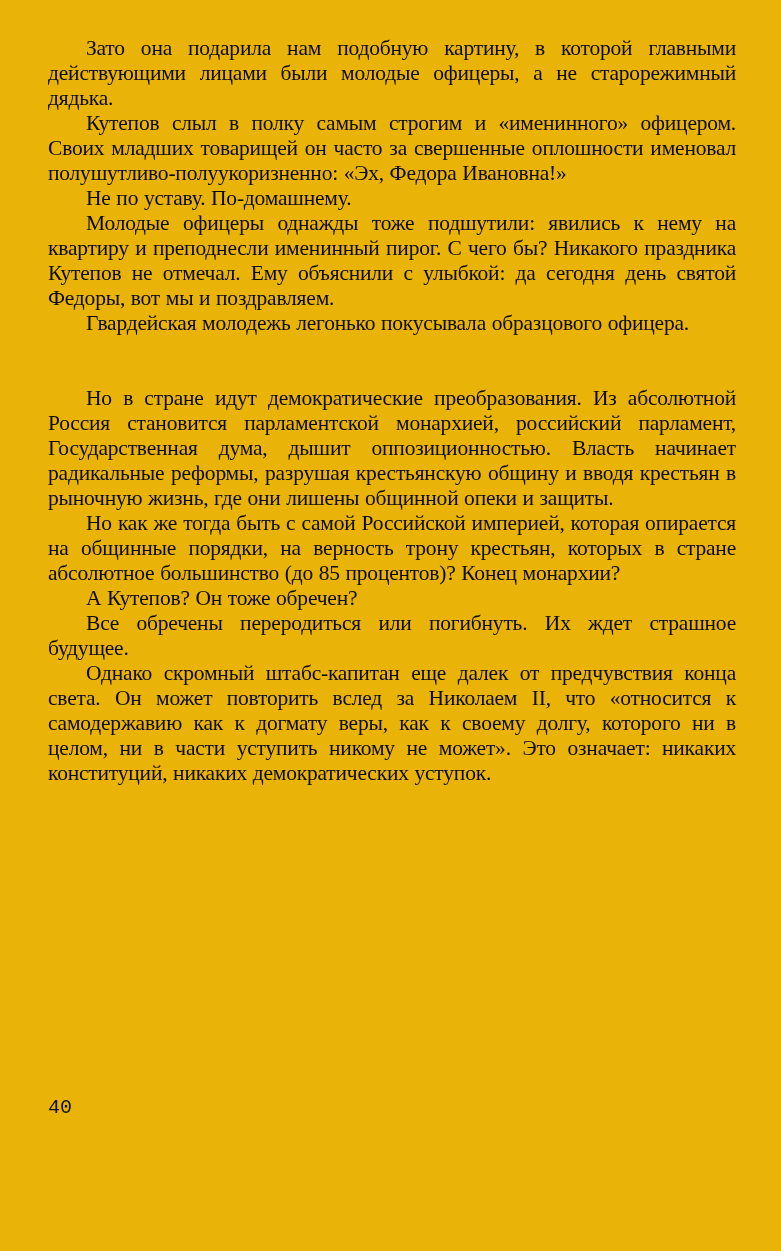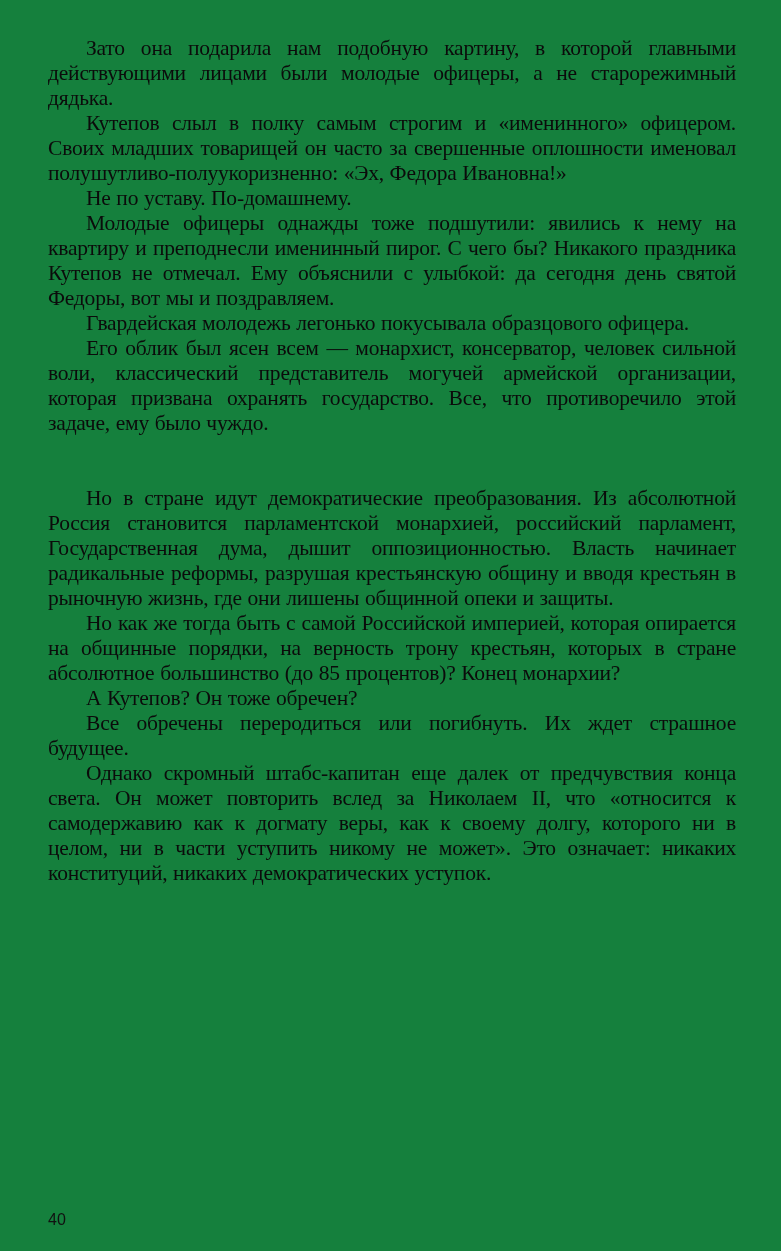--- a/index.html
+++ b/index.html
@@ -12,59 +12,58 @@
     height: 1251px;
     font-family: "Liberation Serif", serif;
     color: #0b0b0b;
   }
   .page {
     position: relative;
     width: 781px;
     height: 1251px;
     box-sizing: border-box;
     padding: 36px 45px 0 48px;
-    background: #15803d;
+    background: #eab308;
     overflow: hidden;
   }
   .text-block {
     width: 688px;
   }
   .para {
     margin: 0;
     text-indent: 38px;
     text-align: justify;
     font-size: 21.5px;
     line-height: 25px;
     letter-spacing: -0.2px;
     word-spacing: 0.5px;
   }
   .section-gap {
     height: 50px;
   }
   .page-number {
     position: absolute;
     left: 48px;
-    top: 1211px;
-    font-family: Liberation Sans, sans-serif;
-    font-size: 16px;
+    top: 1096px;
+    font-family: Liberation Mono, monospace;
+    font-size: 20px;
     color: #111111;
   }
 </style>
 </head>
 <body>
 
 <div class="page">
 
   <div class="text-block">
     <p class="para">Зато она подарила нам подобную картину, в которой главными действующими лицами были молодые офицеры, а не старорежимный дядька.</p>
     <p class="para">Кутепов слыл в полку самым строгим и «именинного» офицером. Своих младших товарищей он часто за свершенные оплошности именовал полушутливо-полуукоризненно: «Эх, Федора Ивановна!»</p>
     <p class="para">Не по уставу. По-домашнему.</p>
     <p class="para">Молодые офицеры однажды тоже подшутили: явились к нему на квартиру и преподнесли именинный пирог. С чего бы? Никакого праздника Кутепов не отмечал. Ему объяснили с улыбкой: да сегодня день святой Федоры, вот мы и поздравляем.</p>
     <p class="para">Гвардейская молодежь легонько покусывала образцового офицера.</p>
-    <p class="para">Его облик был ясен всем — монархист, консерватор, человек сильной воли, классический представитель могучей армейской организации, которая призвана охранять государство. Все, что противоречило этой задаче, ему было чуждо.</p>
   </div>
 
   <div class="section-gap"></div>
 
   <div class="text-block">
     <p class="para">Но в стране идут демократические преобразования. Из абсолютной Россия становится парламентской монархией, российский парламент, Государственная дума, дышит оппозиционностью. Власть начинает радикальные реформы, разрушая крестьянскую общину и вводя крестьян в рыночную жизнь, где они лишены общинной опеки и защиты.</p>
     <p class="para">Но как же тогда быть с самой Российской империей, которая опирается на общинные порядки, на верность трону крестьян, которых в стране абсолютное большинство (до 85 процентов)? Конец монархии?</p>
     <p class="para">А Кутепов? Он тоже обречен?</p>
     <p class="para">Все обречены переродиться или погибнуть. Их ждет страшное будущее.</p>
     <p class="para">Однако скромный штабс-капитан еще далек от предчувствия конца света. Он может повторить вслед за Николаем II, что «относится к самодержавию как к догмату веры, как к своему долгу, которого ни в целом, ни в части уступить никому не может». Это означает: никаких конституций, никаких демократических уступок.</p>

